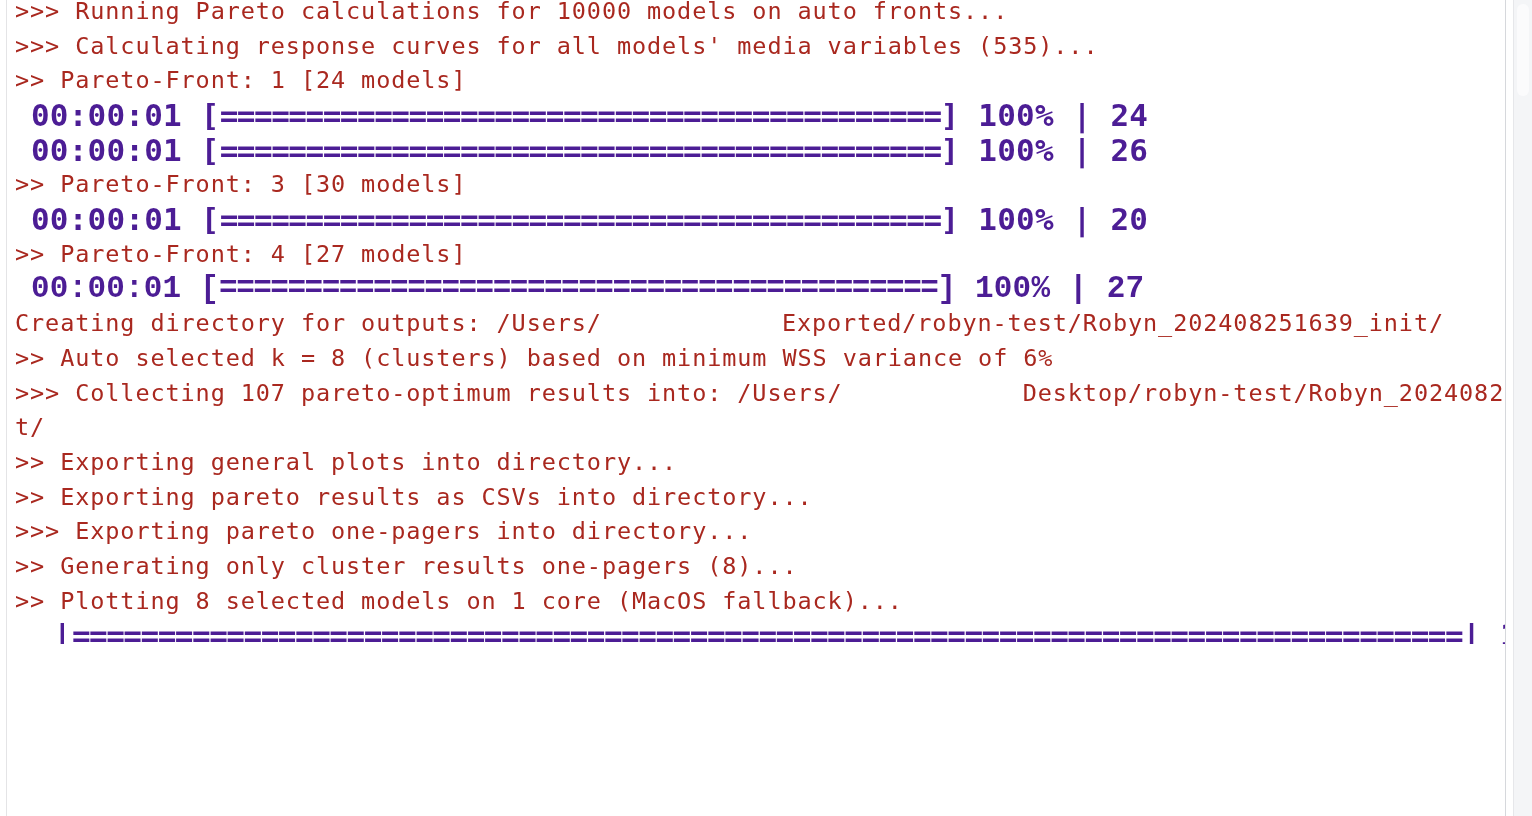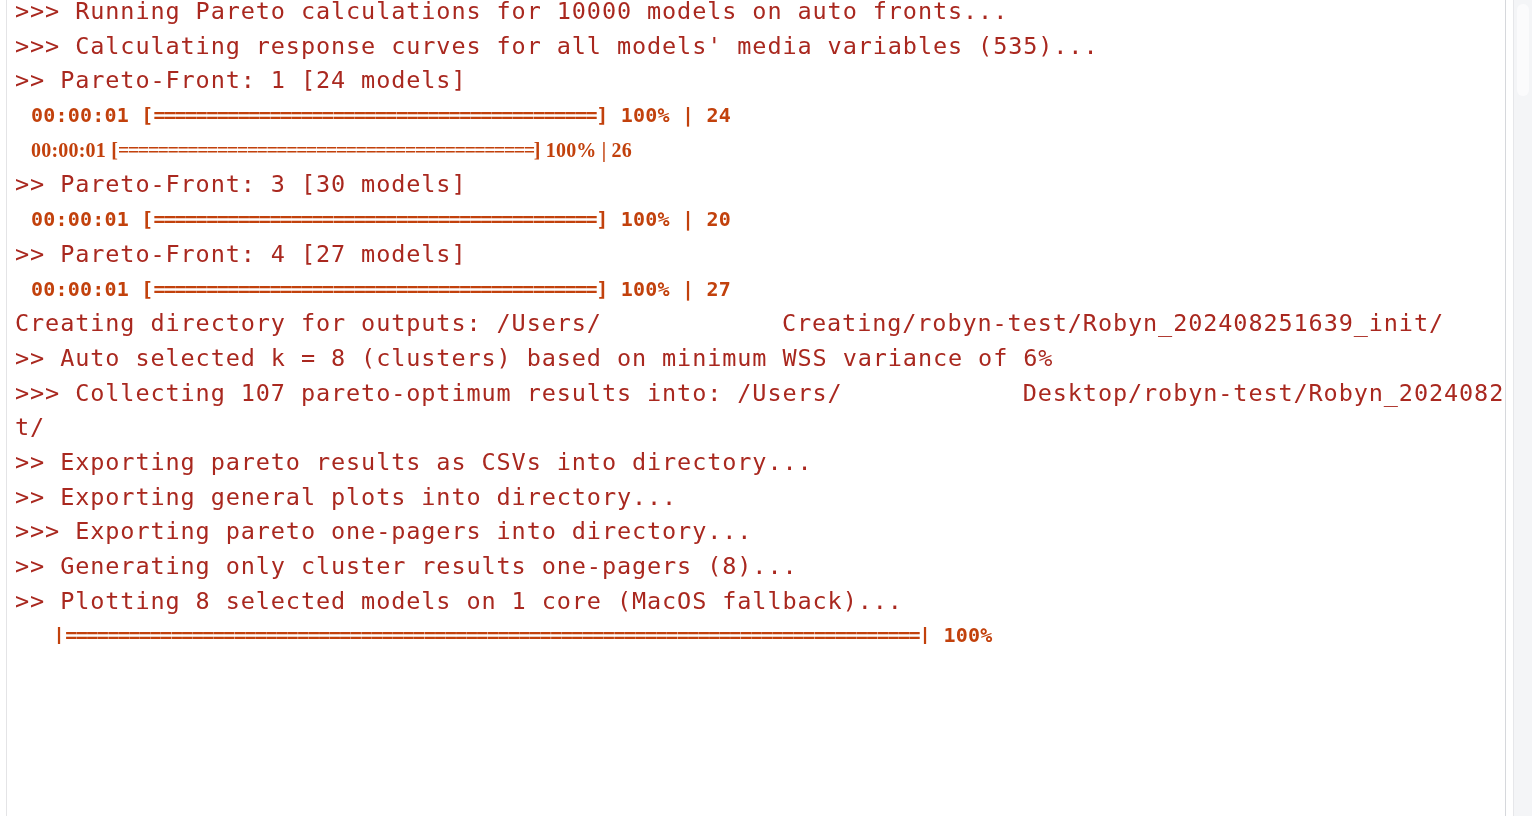--- a/index.html
+++ b/index.html
@@ -59,23 +59,23 @@
   
   .msg {
     color: #a9281f;
     font-family: "DejaVu Sans Mono", "Liberation Mono", monospace;
     font-size: 23.5px;
     letter-spacing: 0.9px;
   }
 
   
   .prog {
-    color: #c2410c;
+    color: #4c1d95;
     font-family: "DejaVu Sans Mono", "Liberation Mono", monospace;
-    font-size: 20px;
+    font-size: 31px;
     letter-spacing: 0.2px;
     font-weight: 700;
   }
 
   .prog .bar-seg { letter-spacing: -1.5px; }
 
   
   .redact {
     display: inline-block;
     background: #ffffff;
@@ -125,31 +125,31 @@
 <div class="console-window">
 
   <div class="left-gutter"></div>
 
   <div class="console-body">
     <div class="line-stack" style="top: -6px;">
         <div class="line msg">&gt;&gt;&gt; Running Pareto calculations for 10000 models on auto fronts...</div>
         <div class="line msg">&gt;&gt;&gt; Calculating response curves for all models' media variables (535)...</div>
         <div class="line msg">&gt;&gt; Pareto-Front: 1 [24 models]</div>
         <div class="line prog" style="padding-left: 24px;"><span>00:00:01</span> <span>[</span><span class="bar-seg">==========================================</span><span>]</span> <span>100%</span> <span>|</span> <span>24</span></div>
-        <div class="line prog" style="padding-left: 24px; font-family: Liberation Serif, serif;"><span>00:00:01</span> <span>[</span><span class="bar-seg">==========================================</span><span>]</span> <span>100%</span> <span>|</span> <span>26</span></div>
+        <div class="line prog" style="padding-left: 24px;"><span>00:00:01</span> <span>[</span><span class="bar-seg">==========================================</span><span>]</span> <span>100%</span> <span>|</span> <span>26</span></div>
         <div class="line msg">&gt;&gt; Pareto-Front: 3 [30 models]</div>
         <div class="line prog" style="padding-left: 24px;"><span>00:00:01</span> <span>[</span><span class="bar-seg">==========================================</span><span>]</span> <span>100%</span> <span>|</span> <span>20</span></div>
         <div class="line msg">&gt;&gt; Pareto-Front: 4 [27 models]</div>
-        <div class="line prog" style="padding-left: 24px;"><span>00:00:01</span> <span>[</span><span class="bar-seg">==========================================</span><span>]</span> <span>100%</span> <span>|</span> <span>27</span></div>
-        <div class="line msg"><span>Creating directory for outputs: /Users/</span><span class="redact" style="width: 180px;"></span><span>Creating/robyn-test/Robyn_202408251639_init/</span></div>
+        <div class="line prog" style="padding-left: 24px; font-family: Liberation Mono, monospace;"><span>00:00:01</span> <span>[</span><span class="bar-seg">==========================================</span><span>]</span> <span>100%</span> <span>|</span> <span>27</span></div>
+        <div class="line msg"><span>Creating directory for outputs: /Users/</span><span class="redact" style="width: 180px;"></span><span>Exported/robyn-test/Robyn_202408251639_init/</span></div>
         <div class="line msg">&gt;&gt; Auto selected k = 8 (clusters) based on minimum WSS variance of 6%</div>
         <div class="line msg"><span>&gt;&gt;&gt; Collecting 107 pareto-optimum results into: /Users/</span><span class="redact" style="width: 180px;"></span><span>Desktop/robyn-test/Robyn_202408251639_ini</span></div>
         <div class="line msg">t/</div>
+        <div class="line msg">&gt;&gt; Exporting general plots into directory...</div>
         <div class="line msg">&gt;&gt; Exporting pareto results as CSVs into directory...</div>
-        <div class="line msg">&gt;&gt; Exporting general plots into directory...</div>
         <div class="line msg">&gt;&gt;&gt; Exporting pareto one-pagers into directory...</div>
         <div class="line msg">&gt;&gt; Generating only cluster results one-pagers (8)...</div>
         <div class="line msg">&gt;&gt; Plotting 8 selected models on 1 core (MacOS fallback)...</div>
         <div class="line prog" style="padding-left: 46px;"><span>|</span><span class="bar-seg">=================================================================================</span><span>|</span> <span>100%</span></div>
         <div class="line msg"><span>&gt;&gt; Exported models as /Users/</span><span class="redact" style="width: 180px;"></span><span>Desktop/robyn-test/Robyn_202408251639_init/RobynModel-models.json</span></div>
         <div class="line" style="padding-left: 24px;"><span class="caret"></span></div>
       </div>
   </div>
 
   <div class="scroll-zone">

